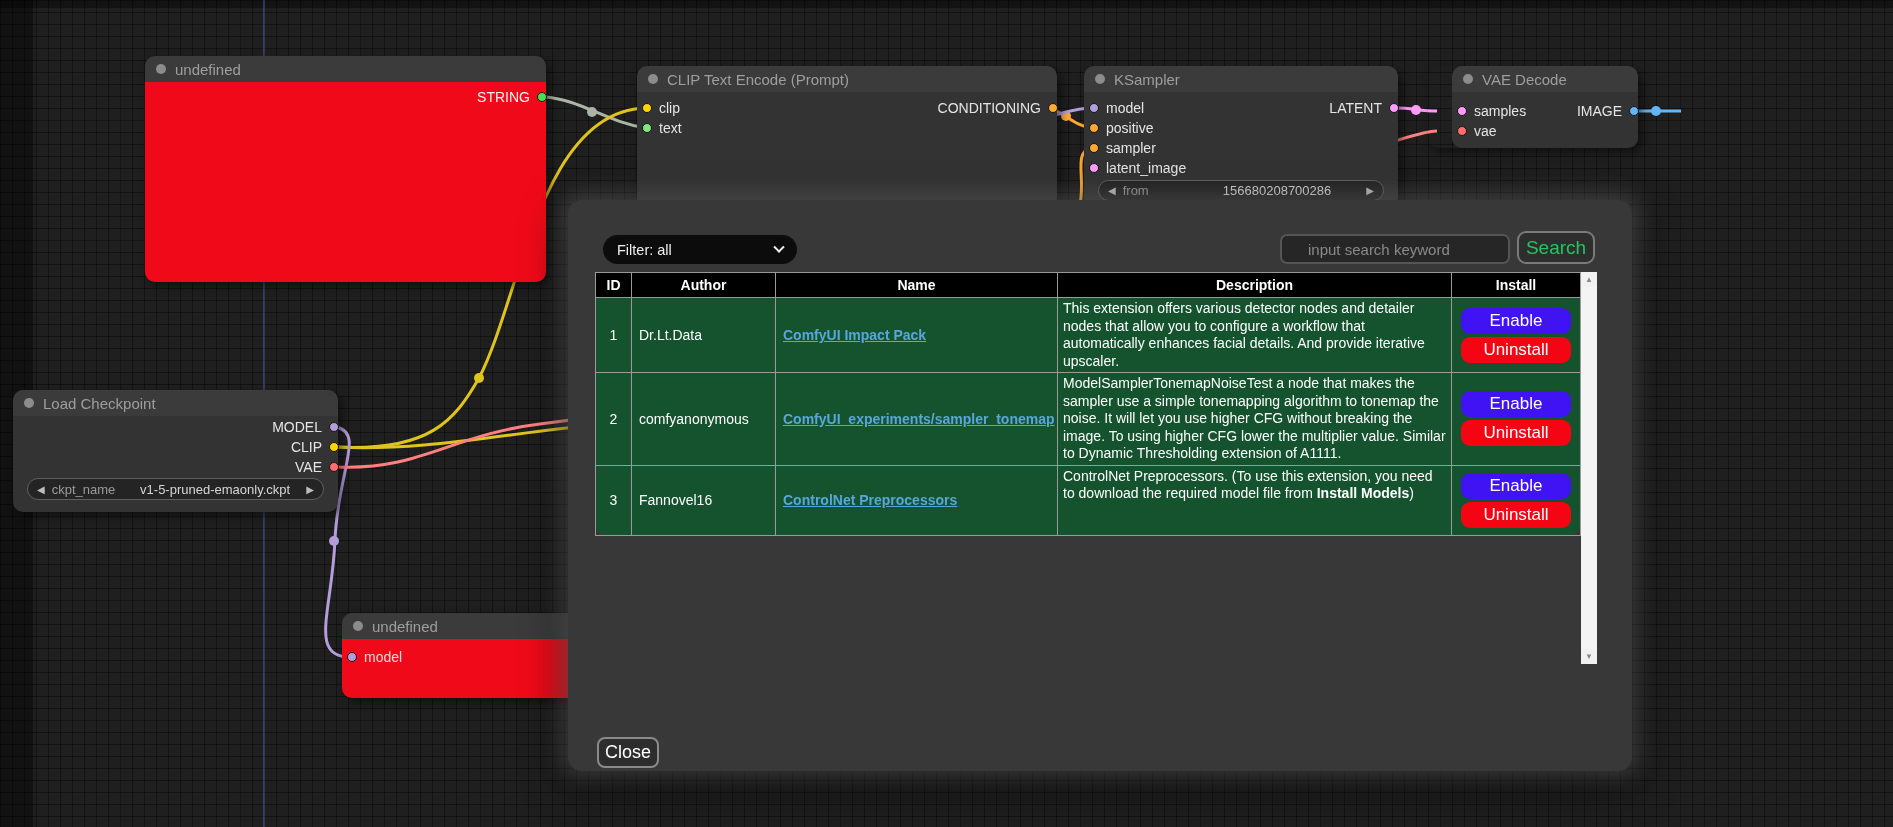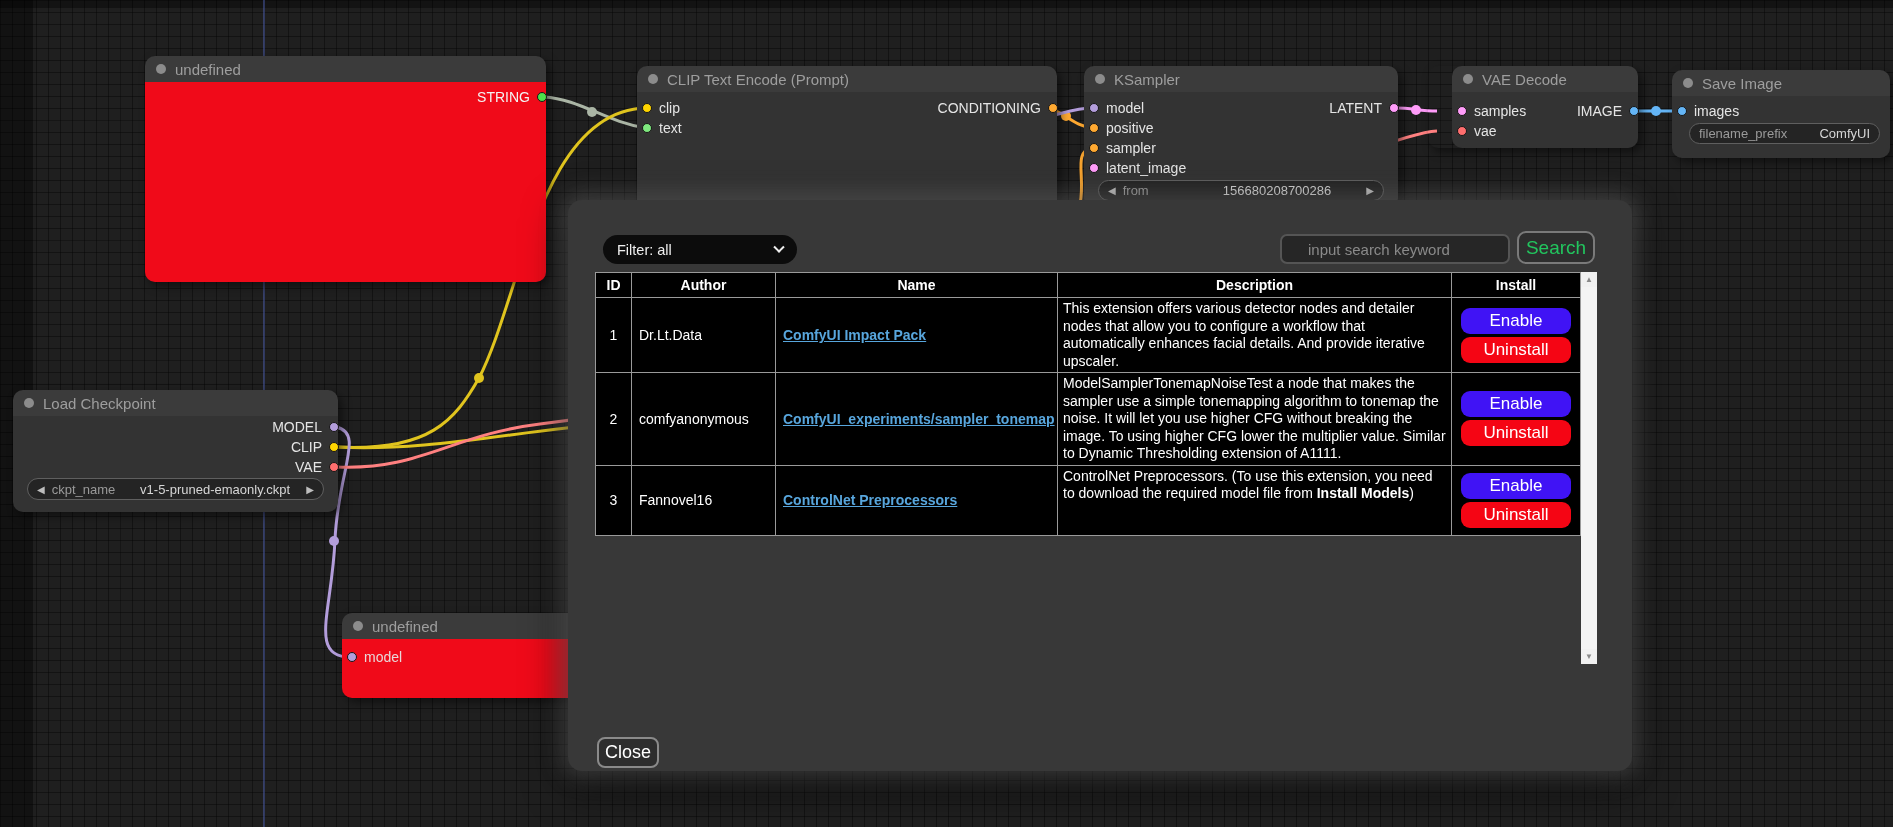--- a/index.html
+++ b/index.html
@@ -51,21 +51,21 @@
   .chev { width:8px; height:8px; border-right:2px solid #eee; border-bottom:2px solid #eee;
     transform:rotate(45deg) translate(-2px,-2px); margin-left:auto; }
   .search-input { position:absolute; left:712px; top:34px; width:230px; height:30px;
     background:#262626; border:2px solid #555; border-radius:7px; color:#ddd;
     font-size:15px; padding:0 26px; font-family:"Liberation Sans", sans-serif; }
   .search-input::placeholder { color:#8a8a8a; }
   .search-btn { position:absolute; left:949px; top:31px; width:78px; height:33px;
     background:#2e2e2e; border:2px solid #7a7a7a; border-radius:9px; color:#22c55e;
     font-size:19px; cursor:pointer; font-family:"Liberation Sans", sans-serif; }
   .table-wrap { position:absolute; left:27px; top:72px; width:1002px; height:392px; }
-  table.ext { border-collapse:collapse; table-layout:fixed; width:985px; background:#000000; }
+  table.ext { border-collapse:collapse; table-layout:fixed; width:985px; background:#14532d;border-radius:13px; }
   table.ext th, table.ext td { border:1px solid #9a9a9a; color:#fff; font-size:14px; }
   table.ext th { height:25px; font-weight:bold; text-align:center; background:#000; }
   td.c-id { text-align:center; vertical-align:middle; }
   td.c-author { padding-left:7px; vertical-align:middle; }
   td.c-name { padding-left:7px; vertical-align:middle; }
   td.c-desc { padding:2px 5px; vertical-align:top; line-height:17.5px; }
   td.c-install { vertical-align:middle; text-align:center; }
   .ext-link { color:#58a6dd; font-weight:bold; text-decoration:underline; cursor:pointer; }
   .b { font-weight:bold; }
   .btn-enable, .btn-uninstall { display:block; width:110px; height:26px; margin:3px auto;
@@ -195,37 +195,20 @@
         <span class="dot c-vae"></span>
         <span>vae</span>
       </div>
       <div class="slot out" style="top:12px">
         <span>IMAGE</span>
         <span class="dot c-image"></span>
       </div>
     </div>
   </div>
 
-  <div class="node" style="left:1672px;top:70px;width:218px;height:88px;">
-    <div class="node-title">
-      <span class="tdot"></span>
-      <span>Save Image</span>
-    </div>
-    <div class="node-body" style="height:62px;">
-      <div class="slot in" style="top:8px">
-        <span class="dot c-image"></span>
-        <span>images</span>
-      </div>
-      <div class="pill" style="left:17px;right:10px;top:27px;height:21px;">
-        <span class="plabel">filename_prefix</span>
-        <span class="sp"></span>
-        <span class="pvalue">ComfyUI</span>
-      </div>
-    </div>
-  </div>
 
   <div class="node" style="left:13px;top:390px;width:325px;height:122px;">
     <div class="node-title">
       <span class="tdot"></span>
       <span>Load Checkpoint</span>
     </div>
     <div class="node-body" style="height:96px;">
       <div class="slot out" style="top:4px">
         <span>MODEL</span>
         <span class="dot c-model"></span>

